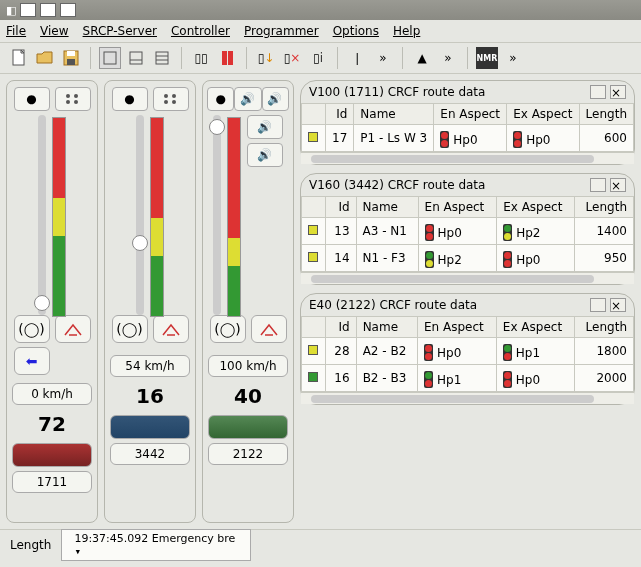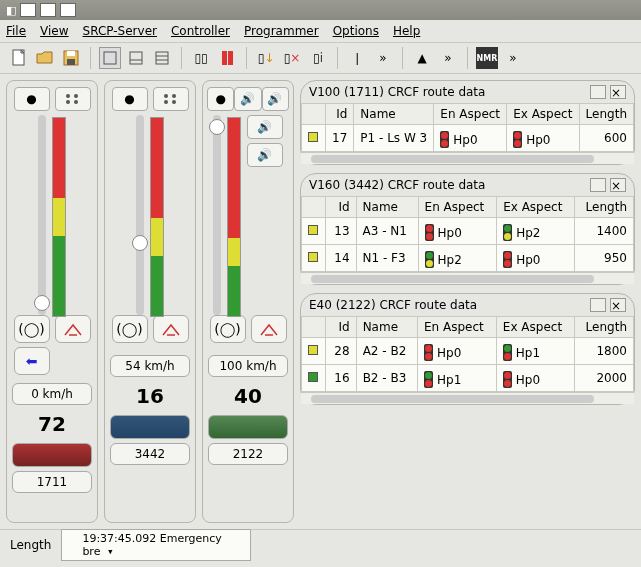--- a/index.html
+++ b/index.html
@@ -42,21 +42,21 @@
 td.num, th.num { text-align: right; }
 .sq { display: inline-block; width: 10px; height: 10px; border: 1px solid #555; }
 .sq.y { background: #dd3; } .sq.g { background: #393; } .sq.gr { background: #777; }
 .asp { display: inline-flex; align-items: center; gap: 4px; }
 .dot { width: 7px; height: 7px; border-radius: 50%; display: inline-block; }
 .dot.r { background: #d33; } .dot.y { background: #dd3; } .dot.g { background: #393; }
 .dots { display: inline-flex; flex-direction: column; gap: 1px; background: #333; padding: 1px; border-radius: 2px; }
 .scroll { height: 12px; background: #eeeee8; border-top: 1px solid #c8c9c0; position: relative; }
 .scroll .bar { position: absolute; height: 8px; top: 2px; left: 10px; right: 40px; background: #ccc; border-radius: 4px; }
 .status { display: flex; align-items: center; padding: 4px 10px; gap: 10px; border-top: 1px solid #c8c9c0; height: 30px; }
-.status select, .status .combo { flex: 0 0 190px; font-family: monospace; font-size: 11px; border: 1px solid #aaa; padding: 2px 20px; background: #fbfbf8; }
+.status select, .status .combo { flex: 0 0 190px; font-family: monospace; font-size: 11px; border: 1px solid #aaa; padding: 2px 12px; background: #fbfbf8; }
 .dice { display: inline-grid; grid-template-columns: 6px 6px; gap: 2px; }
 .dice span { width: 4px; height: 4px; background: #555; border-radius: 50%; }
 </style>
 </head>
 <body>
 
 <div class="titlebar">
   <span>◧</span>
   <div class="winbtn">–</div>
   <div class="winbtn">□</div>

